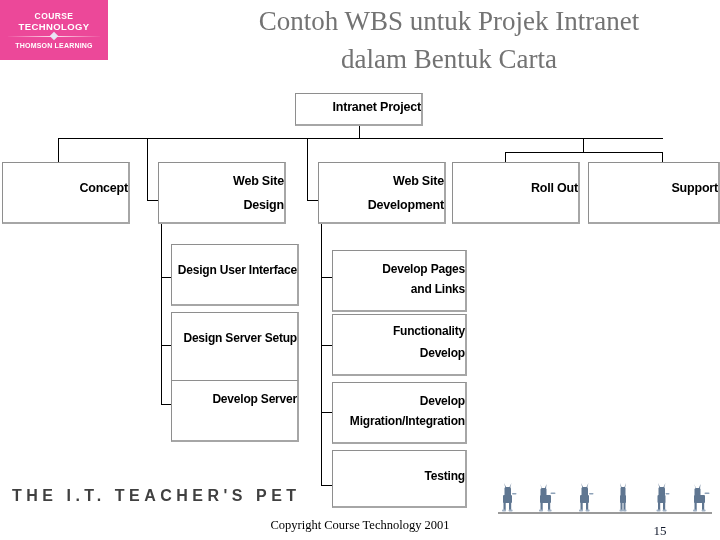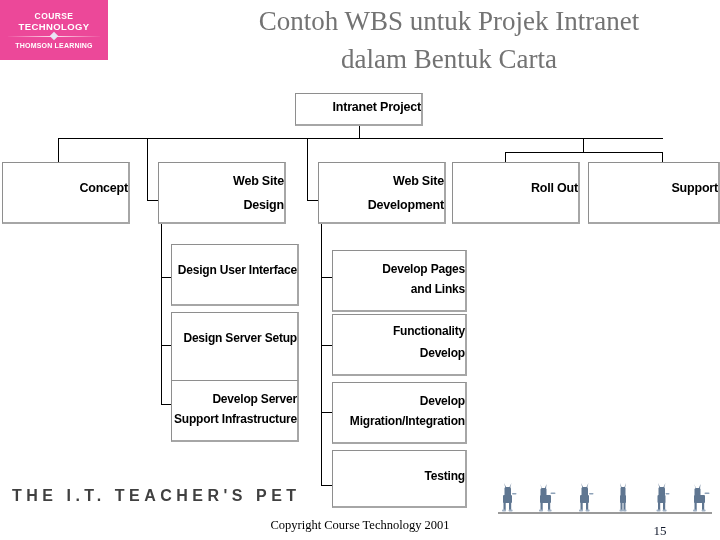--- a/index.html
+++ b/index.html
@@ -210,21 +210,20 @@
   <div class="node small" style="left:171px; top:244px; width:128px; height:62px;">
     <div style="margin-top:12px;">Design User Interface</div>
   </div>
 
   <div class="node small" style="left:171px; top:312px; width:128px; height:75px;">
     <div style="margin-top:12px;">Design Server Setup</div>
   </div>
 
   <div class="node small" style="left:171px; top:380px; width:128px; height:62px;">
     <div style="margin-top:5px;">Develop Server</div>
-    <div style="margin-top:3px;">Support Infrastructure</div>
   </div>
 
   <div class="line v" style="left:321px; top:224px; height:262px;"></div>
   <div class="line h" style="left:321px; top:277px; width:11px;"></div>
   <div class="line h" style="left:321px; top:345px; width:11px;"></div>
   <div class="line h" style="left:321px; top:412px; width:11px;"></div>
   <div class="line h" style="left:321px; top:485px; width:11px;"></div>
 
   <div class="node small" style="left:332px; top:250px; width:135px; height:62px;">
     <div style="margin-top:5px;">Develop Pages</div>

